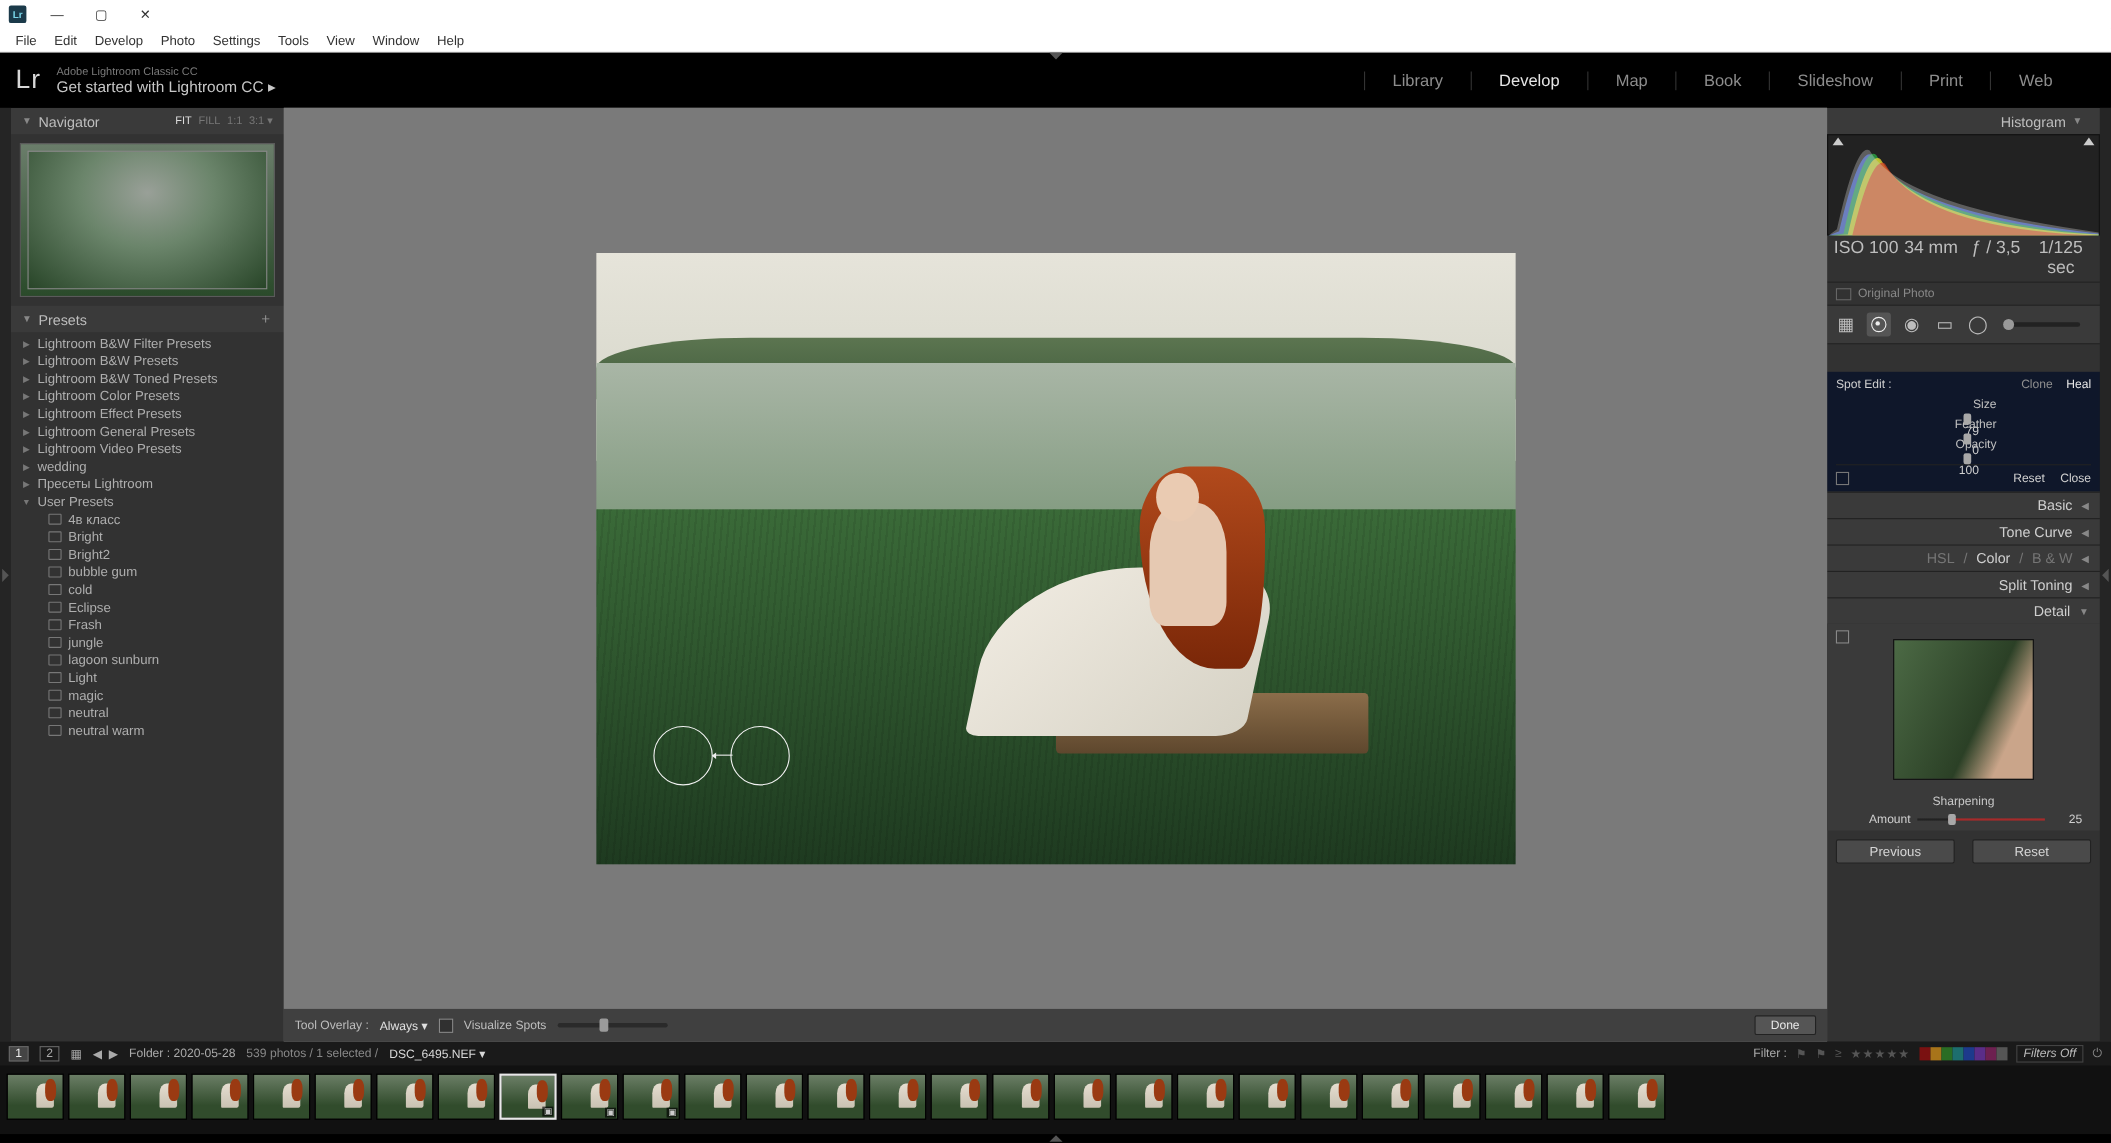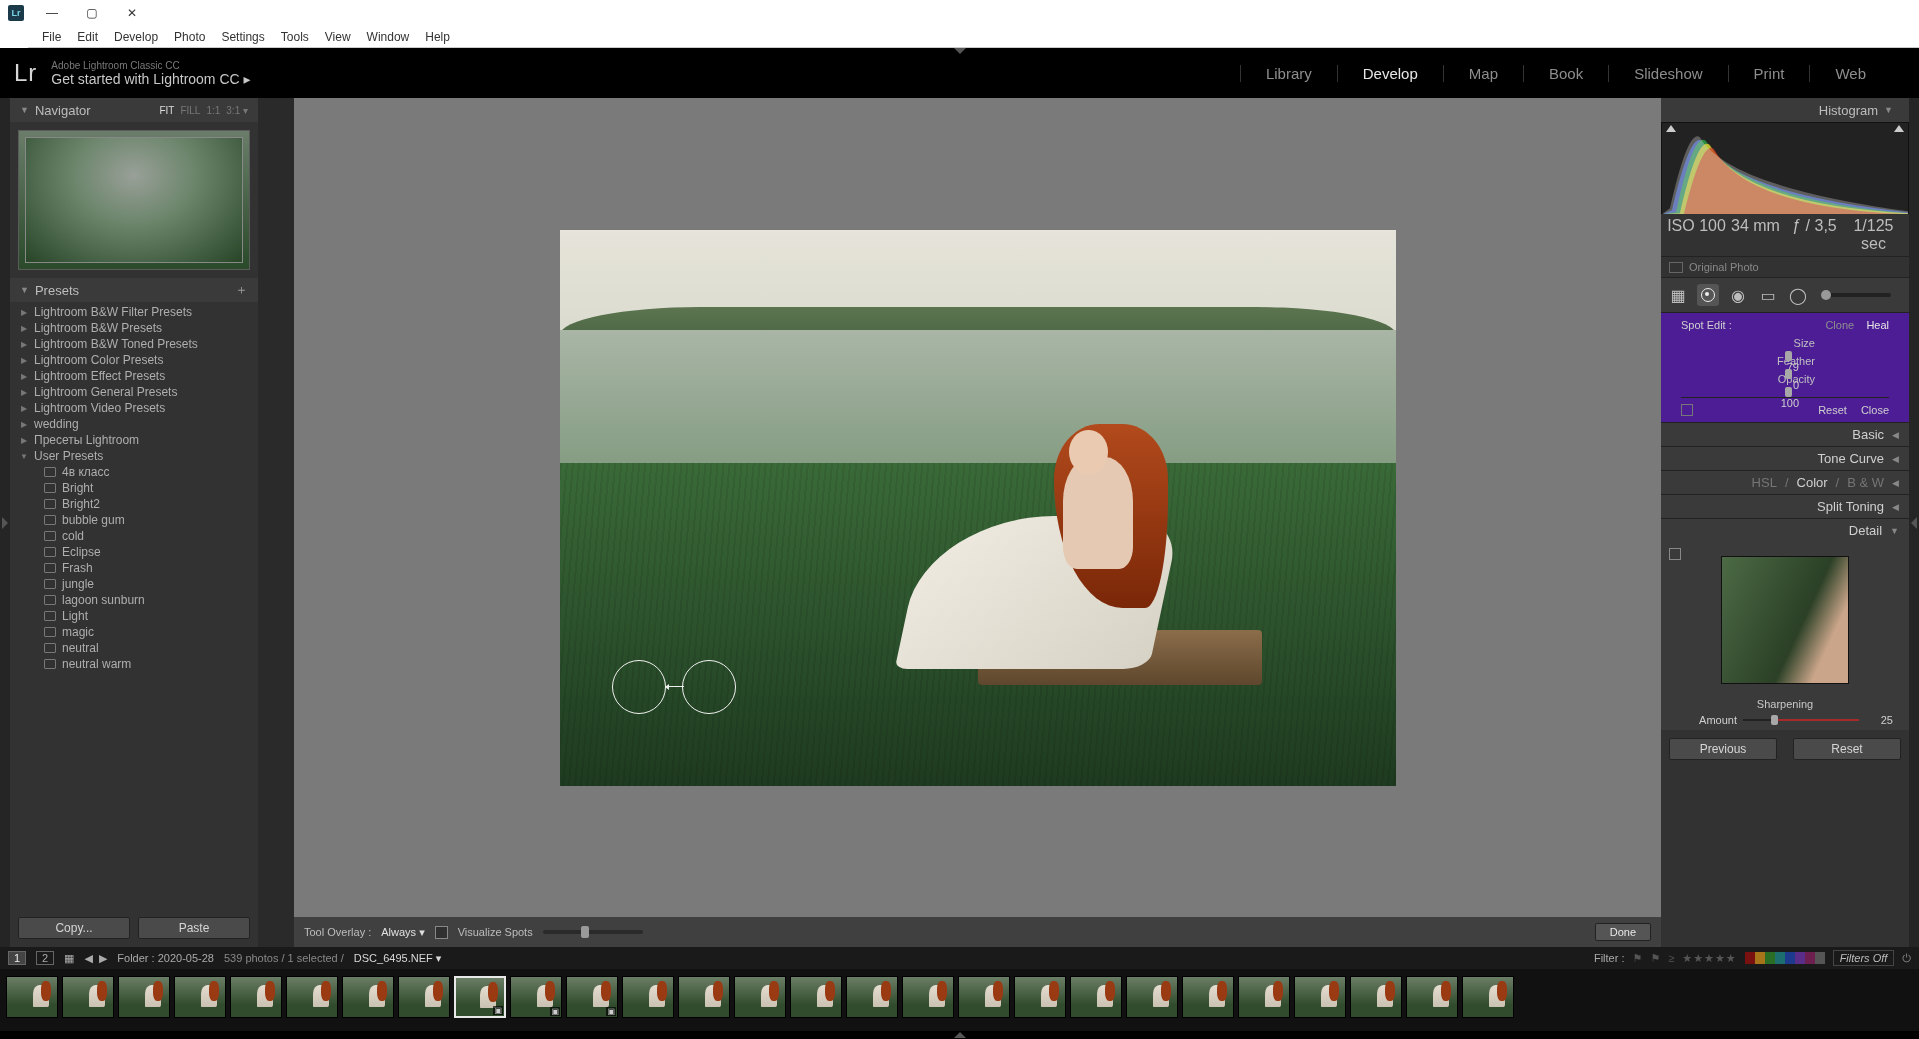--- a/index.html
+++ b/index.html
@@ -5,21 +5,21 @@
 * { margin: 0; padding: 0; box-sizing: border-box; font-family: "Segoe UI", Arial, sans-serif; user-select: none; }
 body { background: #fff; width: 1919px; height: 1039px; overflow: hidden; color: #ccc; }
 
 
 .win-titlebar { height: 26px; background: #fff; color: #000; display: flex; align-items: center; padding: 0 8px; font-size: 12px; }
 .win-titlebar .app-icon { width: 16px; height: 16px; background: #1b3a4a; color: #79d5e8; display: flex; align-items: center; justify-content: center; font-size: 9px; font-weight: bold; margin-right: 8px; border-radius: 2px; }
 .win-titlebar .title { flex: 1; }
 .win-titlebar .win-btn { width: 40px; height: 26px; display: flex; align-items: center; justify-content: center; color: #333; font-size: 12px; }
 
 
-.menubar { height: 22px; background: #fff; color: #333; display: flex; align-items: center; padding: 0 6px; font-size: 12px; border-bottom: 1px solid #ccc; margin-left: 28px; }
+.menubar { height: 22px; background: #fff; color: #333; display: flex; align-items: center; padding: 0 6px; font-size: 12px; border-bottom: 1px solid #ccc; }
 .menubar span { padding: 2px 8px; }
 
 
 .app { background: #000; height: calc(1039px - 26px - 22px); display: flex; flex-direction: column; }
 
 
 .topbar { height: 50px; background: #000; display: flex; align-items: center; color: #9b9b9b; position: relative; }
 .topbar .lr { color: #d7d7d7; font-size: 24px; font-weight: 300; margin: 0 14px 0 14px; letter-spacing: 1px; }
 .topbar .sub { display: flex; flex-direction: column; justify-content: center; font-size: 10px; color: #7a7a7a; }
 .topbar .sub2 { font-size: 14px; color: #c7c7c7; }
@@ -48,21 +48,21 @@
 .presets-list { flex: 1; overflow: hidden; font-size: 12px; color: #aeaeae; padding: 2px 0; }
 .presets-list .row { display: flex; align-items: center; height: 16px; padding: 0 10px; gap: 6px; }
 .presets-list .row .tw { width: 8px; font-size: 8px; color: #777; text-align: center; }
 .presets-list .sub .row { padding-left: 34px; }
 .presets-list .sub .row .ico { width: 12px; height: 10px; border: 1px solid #777; border-radius: 1px; }
 
 .btnbar { display: flex; gap: 8px; padding: 8px; }
 .btnbar .btn { flex: 1; height: 22px; background: #4a4a4a; border: 1px solid #222; color: #d5d5d5; font-size: 12px; display: flex; align-items: center; justify-content: center; border-radius: 2px; }
 
 
-.center { flex: 1; background: #7a7a7a; position: relative; display: flex; flex-direction: column; margin-left: 36px; }
+.center { flex: 1; background: #7a7a7a; position: relative; display: flex; flex-direction: column; }
 .canvas-wrap { flex: 1; background: #7a7a7a; display: flex; align-items: center; justify-content: center; position: relative; }
 .canvas { width: 836px; height: 556px; position: relative; overflow: hidden; }
 .sky { position: absolute; left:0; right:0; top:0; height: 34%; background: linear-gradient(#e6e4da, #d3d4c7); }
 .water { position: absolute; left:0; right:0; top:18%; height:30%; background: linear-gradient(#a9b6a6, #7d977b); }
 .treeline { position:absolute; left:0; right:0; top:14%; height:10%; background: linear-gradient(#5c7550, #3f5b3c); border-radius: 200px 200px 0 0 / 40px; }
 .grass { position: absolute; left:0; right:0; top:42%; bottom:0; background: linear-gradient(#3a6a38, #1e3a20); }
 .grass::before { content:""; position:absolute; inset:0; background: repeating-linear-gradient(95deg, rgba(0,0,0,0.08) 0 2px, transparent 2px 6px); }
 .subject { position:absolute; left:42%; top:34%; width:38%; height:50%; }
 .dress { position:absolute; left:0; bottom:10%; width:80%; height:55%; background: linear-gradient(135deg,#f1ece2,#d6d2c5); border-radius: 50% 20% 10% 5% / 60% 30% 10% 5%; transform: skewX(-12deg); }
 .torso { position:absolute; left:48%; top:14%; width:22%; height:40%; background:#e6c9b2; border-radius: 40% 40% 20% 20%; }
@@ -89,21 +89,21 @@
 .histo .clip.r { right:4px; }
 .meta { display:flex; font-size:16px; color:#bdbdbd; padding:3px 6px; gap:0; }
 .meta span { flex:1; text-align:center; }
 .orig { display:flex; align-items:center; padding:4px 8px; font-size:11px; color:#888; gap:6px; border-top:1px solid #222; border-bottom:1px solid #222; }
 .orig .cb { width:14px;height:11px;border:1px solid #666; }
 .toolstrip { display:flex; align-items:center; padding:6px 6px; gap:8px; background:#3a3a3a; border-bottom:1px solid #222; }
 .tool { width:22px;height:22px; display:flex; align-items:center; justify-content:center; color:#bdbdbd; border-radius:3px; }
 .tool.active { background:#555; color:#eee; }
 .tool .ring { width:14px;height:14px;border-radius:50%;border:1.5px solid currentColor; position:relative; }
 .tool .ring::after { content:""; position:absolute; width:4px;height:4px; background:currentColor; border-radius:50%; top:3px; left:3px; }
-.adj { padding: 6px 20px; font-size:11px; color:#cfcfcf; background:#4c1d95; }
+.adj { padding: 6px 8px; font-size:11px; color:#cfcfcf; background:#0f172a;margin-top:25px; }
 .adj .row { display:flex; align-items:center; height:18px; gap:6px;flex-direction:column; }
 .adj .row .lab { width:60px; text-align:right; color:#c0c0c0; }
 .adj .row .track { flex:1; height:2px; background:#222; position:relative; }
 .adj .row .track .kn { position:absolute; top:-4px; width:7px;height:10px;background:#a8a8a8;border-radius:2px; }
 .adj .row .val { width:28px; text-align:right; }
 .adj .mode { display:flex; justify-content:space-between; margin-bottom:6px; }
 .adj .mode .m { color:#8f8f8f; }
 .adj .mode .m.sel { color:#e6e6e6; }
 .adj .bar { display:flex; justify-content:flex-end; gap:14px; padding-top:6px; border-top:1px solid #222; margin-top:6px; }
 .panel .section { height:24px; display:flex; align-items:center; justify-content:flex-end; padding:0 10px; font-size:13px; color:#cfcfcf; background:#3a3a3a; border-top:1px solid #222; gap:8px; }
@@ -293,24 +293,20 @@
               <span class="ico"></span>
               <span>neutral</span>
             </div>
           <div class="row">
               <span class="ico"></span>
               <span>neutral warm</span>
             </div>
         </div>
       </div>
 
-      <div class="btnbar">
-        <div class="btn">Copy...</div>
-        <div class="btn">Paste</div>
-      </div>
     </div>
 
     <div class="center">
       <div class="canvas-wrap">
         <div class="canvas">
           <div class="sky"></div>
             <div class="treeline"></div>
             <div class="water"></div>
             <div class="grass"></div>
           <div class="log"></div>

